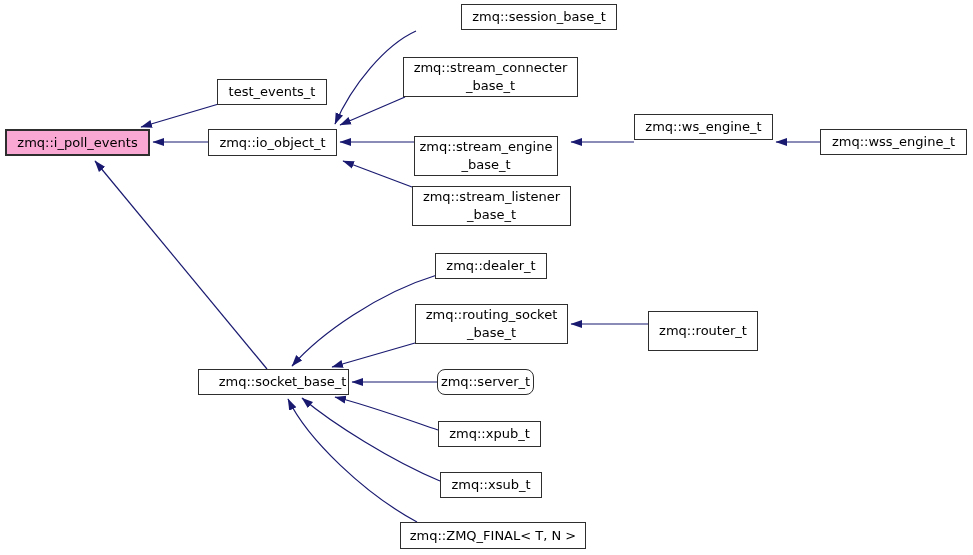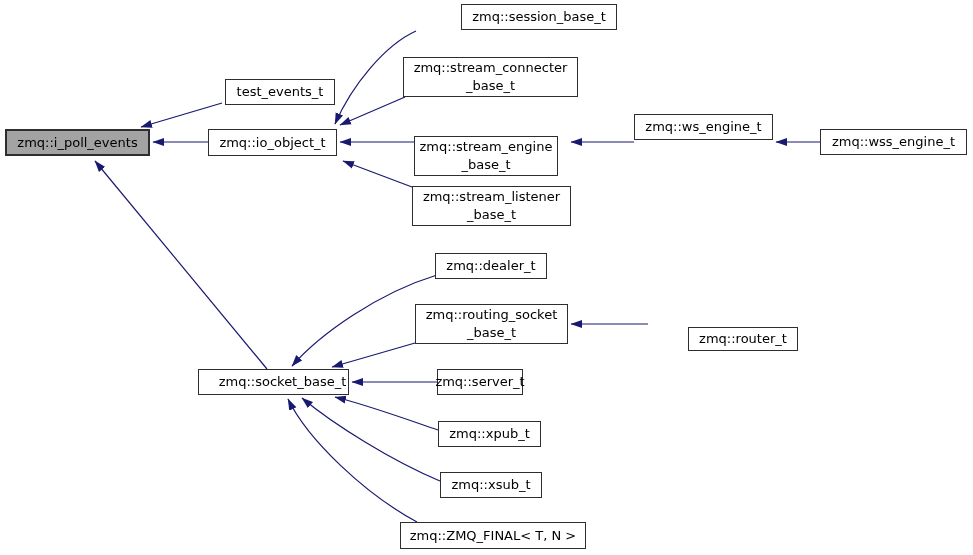--- a/index.html
+++ b/index.html
@@ -27,21 +27,21 @@
     font-size: 13px;
     line-height: 18px;
     display: flex;
     align-items: center;
     justify-content: center;
     text-align: center;
     white-space: pre-line;
     cursor: pointer;
   }
   .node.highlight {
-    background: #a3a3a3;
+    background: #f9a8d4;
     border-width: 2px;
     cursor: default;
   }
 </style>
 </head>
 <body>
 
 <div class="canvas">
 
   <svg class="edge-layer" viewBox="0 0 973 555" xmlns="http://www.w3.org/2000/svg">
@@ -64,34 +64,34 @@
       <path d="M415,343 L332,367" marker-end="url(#arh)"></path>
       <path d="M648,324 L571,324" marker-end="url(#arh)"></path>
       <path d="M437,382 L352,382" marker-end="url(#arh)"></path>
       <path d="M438,430 C400,417 364,404 335,397" marker-end="url(#arh)"></path>
       <path d="M440,481 C392,461 333,424 302,398" marker-end="url(#arh)"></path>
       <path d="M417,522 C365,494 308,440 288,399" marker-end="url(#arh)"></path>
     </g>
   </svg>
 
   <div class="node highlight" style="left:5px;   top:129px; width:145px; height:27px;">zmq::i_poll_events</div>
-  <div class="node" style="left:217px; top:79px;  width:110px; height:26px;margin-left:8px;">test_events_t</div>
+  <div class="node" style="left:217px; top:79px;  width:110px; height:26px;">test_events_t</div>
   <div class="node" style="left:208px; top:129px; width:129px; height:27px;">zmq::io_object_t</div>
   <div class="node" style="left:413px; top:4px;   width:156px; height:26px;margin-left:48px;">zmq::session_base_t</div>
   <div class="node" style="left:403px; top:57px;  width:175px; height:40px;">zmq::stream_connecter
 _base_t</div>
   <div class="node" style="left:414px; top:136px; width:144px; height:40px;">zmq::stream_engine
 _base_t</div>
   <div class="node" style="left:634px; top:114px; width:139px; height:26px;">zmq::ws_engine_t</div>
   <div class="node" style="left:820px; top:129px; width:147px; height:26px;">zmq::wss_engine_t</div>
   <div class="node" style="left:412px; top:186px; width:159px; height:40px;">zmq::stream_listener
 _base_t</div>
   <div class="node" style="left:435px; top:253px; width:112px; height:26px;">zmq::dealer_t</div>
   <div class="node" style="left:415px; top:304px; width:153px; height:40px;">zmq::routing_socket
 _base_t</div>
-  <div class="node" style="left:648px; top:327px; width:110px; height:24px;margin-left:40px;">zmq::router_t</div>
+  <div class="node" style="left:648px; top:311px; width:110px; height:40px;">zmq::router_t</div>
   <div class="node" style="left:198px; top:369px; width:151px; height:26px;padding-left:18px;">zmq::socket_base_t</div>
-  <div class="node" style="left:437px; top:369px; width:86px; height:26px;">zmq::server_t</div>
+  <div class="node" style="left:437px; top:369px; width:97px; height:26px;border-radius:8px;">zmq::server_t</div>
   <div class="node" style="left:438px; top:421px; width:103px; height:26px;">zmq::xpub_t</div>
   <div class="node" style="left:440px; top:472px; width:102px; height:26px;">zmq::xsub_t</div>
   <div class="node" style="left:400px; top:522px; width:186px; height:27px;text-align:center;">zmq::ZMQ_FINAL&lt; T, N &gt;</div>
 
 </div>
 
 </body></html>

